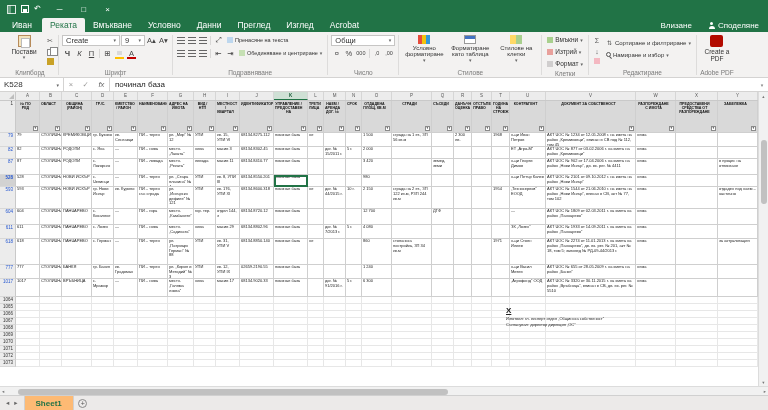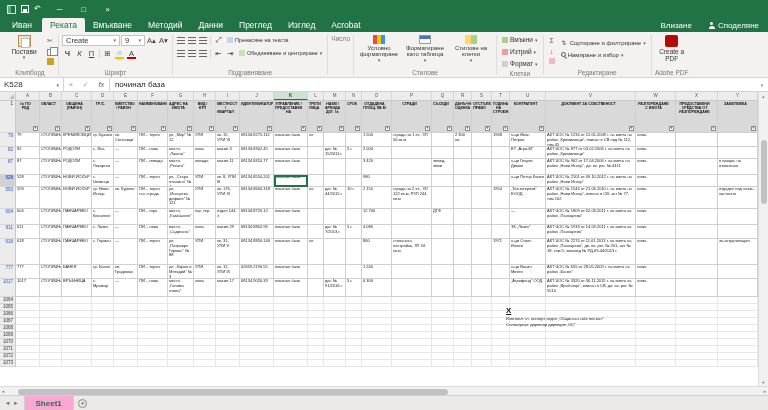--- a/index.html
+++ b/index.html
@@ -96,21 +96,21 @@
 .gmark{font-size:8px;font-weight:bold;text-decoration:underline}
 .vscroll{width:10px;background:#f1f1f1;border-left:1px solid #dcdcdc;position:relative;flex:none;display:flex;flex-direction:column;justify-content:space-between}
 .vs-arrow{height:8px;display:flex;align-items:center;justify-content:center;font-size:4.5px;color:#777}
 .vthumb{position:absolute;left:2px;width:6px;top:48px;height:64px;background:#c1c1c1;border-radius:3px}
 
 .hscroll{height:9px;background:#f1f1f1;border-top:1px solid #dcdcdc;position:relative;flex:none;display:flex;align-items:center;justify-content:space-between;padding:0 2px}
 .hs-arrow{font-size:4.5px;color:#777}
 .hthumb{position:absolute;left:18px;top:1.5px;height:6px;width:430px;background:#c1c1c1;border-radius:3px}
 .sheetbar{height:15px;background:#eceae9;border-top:1px solid #d0d0d0;display:flex;align-items:stretch;flex:none}
 .snav{display:flex;align-items:center;gap:5px;padding:0 6px;color:#666;font-size:6.5px}
-.stab{background:#f9a8d4;border-left:1px solid #d0d0d0;border-right:1px solid #d0d0d0;display:flex;align-items:center;padding:0 11px;color:#217346;font-weight:bold;font-size:8px}
+.stab{background:#fdba74;border-left:1px solid #d0d0d0;border-right:1px solid #d0d0d0;display:flex;align-items:center;padding:0 11px;color:#217346;font-weight:bold;font-size:8px}
 .addsheet{width:18px;display:flex;align-items:center;justify-content:center}
 .addsheet span{width:9px;height:9px;border:1px solid #8a8a8a;border-radius:50%;font-size:7px;line-height:7px;text-align:center;color:#555}
 .statusbar{height:18px;background:#f3f2f1;border-top:1px solid #d4d3d2;display:flex;align-items:center;font-size:7.5px;color:#444;flex:none;padding:0 7px;gap:8px}
 .sb-div{width:1px;height:9px;background:#d0cfce}
 .sb-right{margin-left:auto;display:flex;align-items:center;gap:5px}
 .viewic{width:10px;height:8px;border:1px solid #8a8a8a;background:#fff}
 .viewic.v2{background:linear-gradient(#fff 0 2px,#ddd 2px 3px,#fff 3px)}
 .viewic.v3{background:linear-gradient(90deg,#fff 0 4px,#ddd 4px 5px,#fff 5px)}
 .zoomsym{font-size:8px;color:#555}
 .zoomtrack{width:58px;height:1px;background:#9a9a9a;position:relative}
@@ -132,21 +132,21 @@
       <span class="winbtn">─</span>
       <span class="winbtn">□</span>
       <span class="winbtn">×</span>
     </div>
   </div>
 
   <div class="tabrow">
     <div class="ftab">Иван</div>
     <div class="tab active">Реката</div>
     <div class="tab">Вмъкване</div>
-    <div class="tab">Методий</div>
+    <div class="tab">Условно</div>
     <div class="tab">Данни</div>
     <div class="tab">Преглед</div>
     <div class="tab">Изглед</div>
     <div class="tab">Acrobat</div>
     <div class="tr-spacer"></div>
     <div class="signin">Влизане</div>
     <div class="share">
       <span class="person"></span>
       <span>Споделяне</span>
     </div>
@@ -226,20 +226,36 @@
             <span>Обединяване и центриране</span>
             <span class="car">▾</span>
           </div>
         </div>
       </div>
       <div class="rg-label">Подравняване</div>
     </div>
     <div class="rg-sep"></div>
 
     <div class="rgroup">
+      <div class="rg-body col">
+        <div class="frow">
+          <div class="combo" style="width:64px">
+              <span>Общи</span>
+              <span class="car">▾</span>
+            </div>
+        </div>
+        <div class="frow">
+          <span class="sic">¤</span>
+          <span class="sic">%</span>
+          <span class="sic" style="font-size:5.5px">000</span>
+          <span class="vdiv"></span>
+          <span class="sic" style="font-size:5.5px">,0</span>
+          <span class="sic" style="font-size:5.5px">,00</span>
+        </div>
+      </div>
       <div class="rg-label">Число</div>
     </div>
     <div class="rg-sep"></div>
 
     <div class="rgroup">
       <div class="rg-body">
         <div class="stylebtn">
           <span class="sq ic-cond"></span>
           <span>Условно форматиране</span>
           <span class="car">▾</span>

